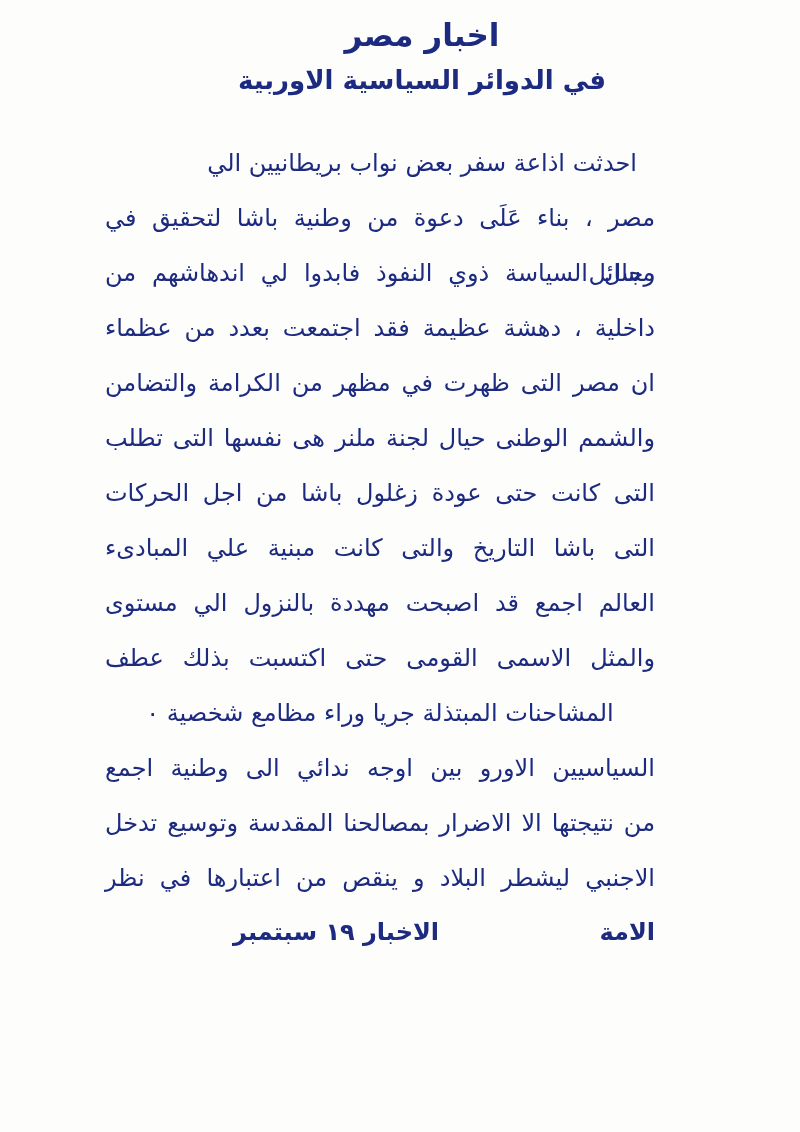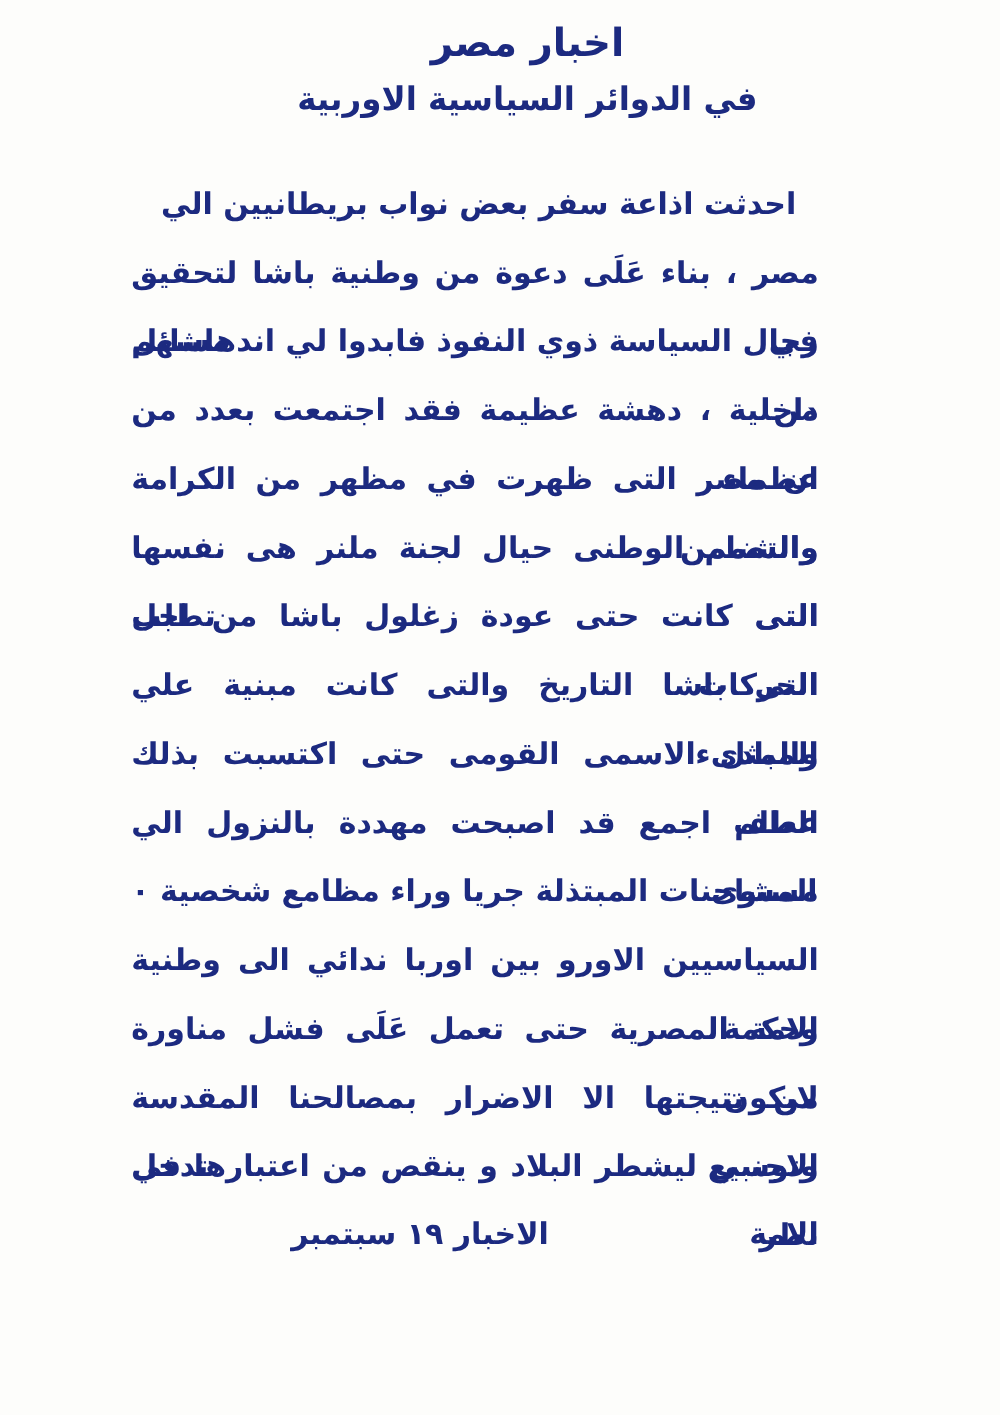--- a/index.html
+++ b/index.html
@@ -38,38 +38,38 @@
     margin:0;
   }
   
   .body-text{
     direction:rtl;
     margin:34px 145px 0 105px; 
     width:550px;
   }
   .line{
     font-size:24px;
-    font-weight:bold;
+    font-weight:normal;
     line-height:55px;
     height:55px;
     white-space:nowrap;
     text-align:right;
   }
   
   .line.fill{
     white-space:normal;
     text-align:justify;
     text-align-last:justify;
   }
   
   .line.first-indent{ padding-right:18px; }
   
   .line.deep{ padding-right:68px; margin-top:6px; }
   
-  .line.end-left{ text-align:left; }
+  .line.end-left{ text-align:center; }
   
   .footer-line{
     direction:rtl;
     margin:0 145px 0 105px;
     width:550px;
     display:flex;
     justify-content:space-between;
     align-items:baseline;
     padding-left:128px;
     box-sizing:border-box;
@@ -91,25 +91,24 @@
 
   <div class="body-text">
     <div class="line first-indent">احدثت اذاعة سفر بعض نواب بريطانيين الي</div>
     <div class="line fill">مصر ، بناء عَلَى دعوة من وطنية باشا لتحقيق في مسائل</div>
     <div class="line fill">رجال السياسة ذوي النفوذ فابدوا لي اندهاشهم من</div>
     <div class="line fill">داخلية ، دهشة عظيمة فقد اجتمعت بعدد من عظماء</div>
     <div class="line fill">ان مصر التى ظهرت في مظهر من الكرامة والتضامن</div>
     <div class="line fill">والشمم الوطنى حيال لجنة ملنر هى نفسها التى تطلب</div>
     <div class="line fill">التى كانت حتى عودة زغلول باشا من اجل الحركات</div>
     <div class="line fill">التى باشا التاريخ والتى كانت مبنية علي المبادىء</div>
+    <div class="line fill">العالم اجمع قد اصبحت مهددة بالنزول الي مستوى</div>
     <div class="line fill">والمثل الاسمى القومى حتى اكتسبت بذلك عطف</div>
-    <div class="line fill">العالم اجمع قد اصبحت مهددة بالنزول الي مستوى</div>
     <div class="line end-left">المشاحنات المبتذلة جريا وراء مظامع شخصية ٠</div>
-    <div class="line fill">السياسيين الاورو بين اوربا ندائي الى وطنية وحكمة</div>
-    <div class="line fill">الامة المصرية حتى تعمل عَلَى فشل مناورة لايكون</div>
+    <div class="line fill">السياسيين الاورو بين اوجه ندائي الى وطنية اجمع</div>
     <div class="line fill">من نتيجتها الا الاضرار بمصالحنا المقدسة وتوسيع تدخل</div>
     <div class="line fill">الاجنبي ليشطر البلاد و ينقص من اعتبارها في نظر</div>
   </div>
 
   <div class="footer-line">
     <span class="word">الامة</span>
     <span class="word">الاخبار ١٩ سبتمبر</span>
   </div>
 
 </div>

